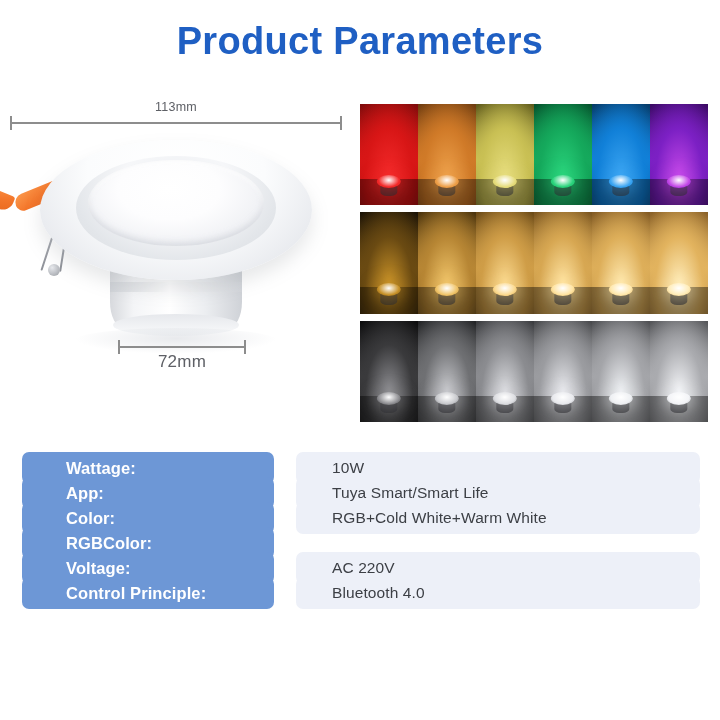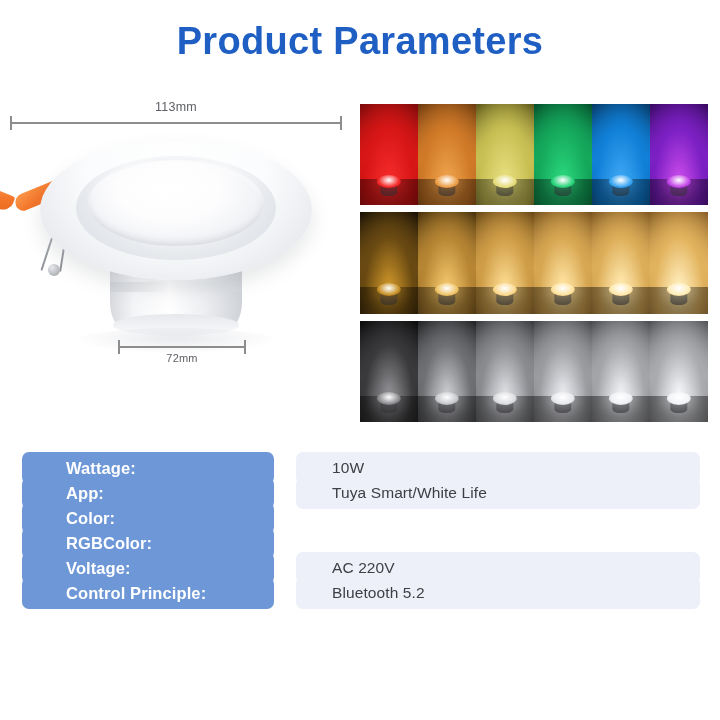--- a/index.html
+++ b/index.html
@@ -58,21 +58,21 @@
     background: #8d8d8d;
   }
   #dim-base::before, #dim-base::after {
     content: ""; position: absolute; top: -6px; width: 2px; height: 14px;
     background: #8d8d8d;
   }
   #dim-base::before { left: 0; }
   #dim-base::after  { right: 0; }
   #dim-base-label {
     position: absolute; left: 118px; top: 256px; width: 128px;
-    text-align: center; font-size: 11px; color: #5e6066;
+    text-align: center; font-size: 17px; color: #5e6066;
     letter-spacing: .2px;
   }
 
   
   #downlight { position: absolute; left: 14px; top: 36px; width: 324px; height: 212px; }
 
   .clip { position: absolute; width: 0; height: 0; }
   .clip-wire {
     position: absolute; width: 2px; height: 62px;
     background: linear-gradient(180deg,#b9bcc2,#8d9097);
@@ -385,31 +385,32 @@
       </div>
   </div>
 
   <div id="params">
       <div class="param-row">
         <div class="param-label">Wattage:</div>
         <div class="param-value">10W</div>
       </div>
       <div class="param-row">
         <div class="param-label">App:</div>
-        <div class="param-value">Tuya Smart/White Life</div>
+        <div class="param-value">Tuya Smart/Smart Life</div>
       </div>
       <div class="param-row">
         <div class="param-label">Color:</div>
+        <div class="param-value">RGB+Cold White+Warm White</div>
       </div>
       <div class="param-row">
         <div class="param-label">RGBColor:</div>
       </div>
       <div class="param-row">
         <div class="param-label">Voltage:</div>
         <div class="param-value">AC 220V</div>
       </div>
       <div class="param-row">
         <div class="param-label">Control Principle:</div>
-        <div class="param-value">Bluetooth 5.2</div>
+        <div class="param-value">Bluetooth 4.0</div>
       </div>
     </div>
 
 </div>
 
 </body></html>

